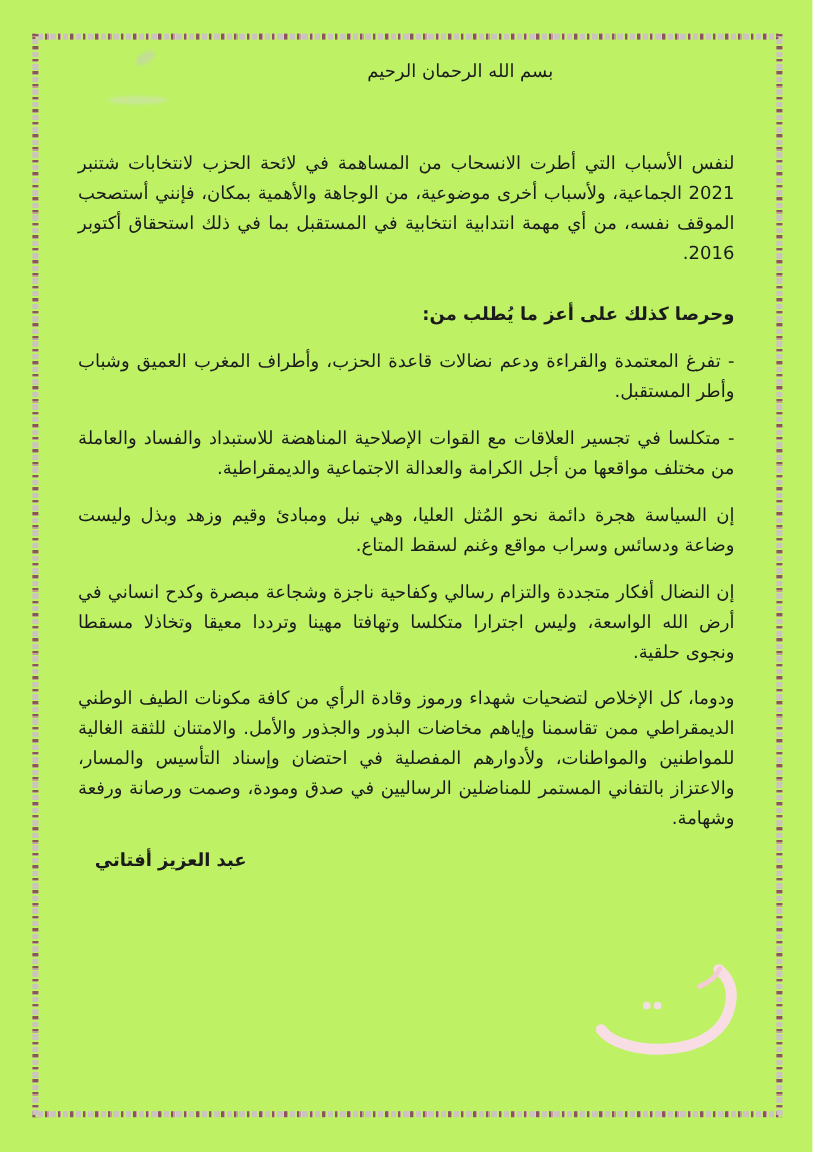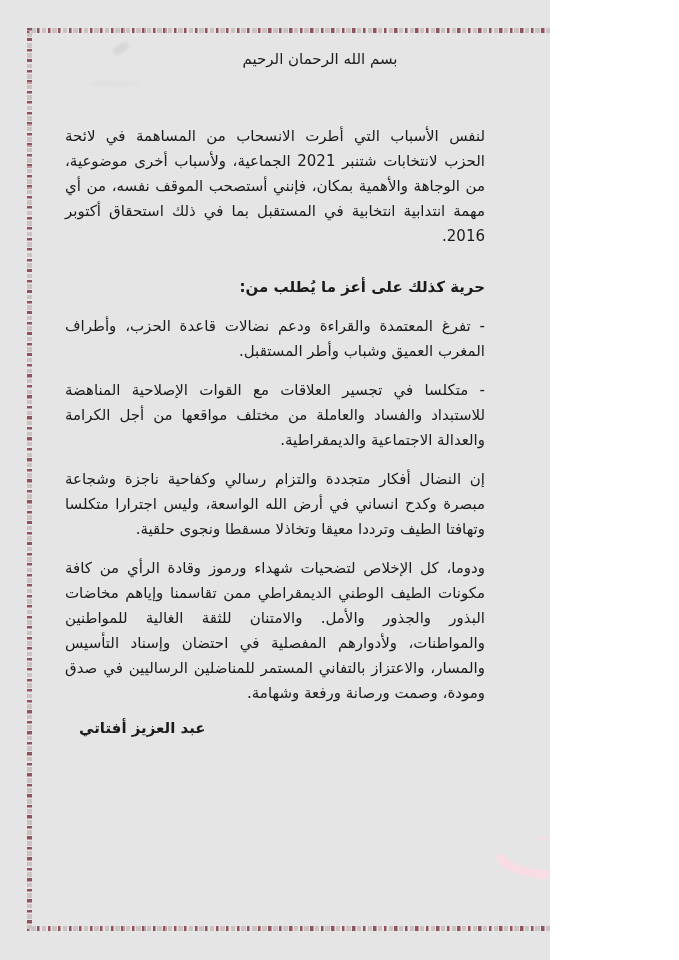--- a/index.html
+++ b/index.html
@@ -3,23 +3,23 @@
 <meta charset="utf-8">
 <style>
   html, body {
     margin: 0;
     padding: 0;
     background: #ffffff;
     font-family: "DejaVu Sans", sans-serif;
   }
   .page {
     position: relative;
-    width: 550px;
+    width: 677px;
     height: 960px;
-    background: #e5e5e5;
+    background: #bef264;
     overflow: hidden;
   }
   
   .frame-edge { position: absolute; }
   .frame-h {
     left: 27px;
     width: 625px;
     height: 5px;
     background: repeating-linear-gradient(90deg,
       #8d5460 0px, #8d5460 2px,
@@ -117,24 +117,25 @@
   <div class="frame-edge frame-h frame-bottom"></div>
   <div class="frame-edge frame-v frame-left"></div>
   <div class="frame-edge frame-v frame-right"></div>
 
   <div class="smudge smudge-1"></div>
   <div class="smudge smudge-2"></div>
 
   <div class="content">
     <div class="basmala">بسم الله الرحمان الرحيم</div>
     <p class="intro">لنفس الأسباب التي أطرت الانسحاب من المساهمة في لائحة الحزب لانتخابات شتنبر 2021 الجماعية، ولأسباب أخرى موضوعية، من الوجاهة والأهمية بمكان، فإنني أستصحب الموقف نفسه، من أي مهمة انتدابية انتخابية في المستقبل بما في ذلك استحقاق أكتوبر 2016.</p>
-    <p class="section-header">حرية كذلك على أعز ما يُطلب من:</p>
+    <p class="section-header">وحرصا كذلك على أعز ما يُطلب من:</p>
     <p class="para">- تفرغ المعتمدة والقراءة ودعم نضالات قاعدة الحزب، وأطراف المغرب العميق وشباب وأطر المستقبل.</p>
     <p class="para">- متكلسا في تجسير العلاقات مع القوات الإصلاحية المناهضة للاستبداد والفساد والعاملة من مختلف مواقعها من أجل الكرامة والعدالة الاجتماعية والديمقراطية.</p>
-    <p class="para">إن النضال أفكار متجددة والتزام رسالي وكفاحية ناجزة وشجاعة مبصرة وكدح انساني في أرض الله الواسعة، وليس اجترارا متكلسا وتهافتا الطيف وترددا معيقا وتخاذلا مسقطا ونجوى حلقية.</p>
+    <p class="para">إن السياسة هجرة دائمة نحو المُثل العليا، وهي نبل ومبادئ وقيم وزهد وبذل وليست وضاعة ودسائس وسراب مواقع وغنم لسقط المتاع.</p>
+    <p class="para">إن النضال أفكار متجددة والتزام رسالي وكفاحية ناجزة وشجاعة مبصرة وكدح انساني في أرض الله الواسعة، وليس اجترارا متكلسا وتهافتا مهينا وترددا معيقا وتخاذلا مسقطا ونجوى حلقية.</p>
     <p class="para">ودوما، كل الإخلاص لتضحيات شهداء ورموز وقادة الرأي من كافة مكونات الطيف الوطني الديمقراطي ممن تقاسمنا وإياهم مخاضات البذور والجذور والأمل. والامتنان للثقة الغالية للمواطنين والمواطنات، ولأدوارهم المفصلية في احتضان وإسناد التأسيس والمسار، والاعتزاز بالتفاني المستمر للمناضلين الرساليين في صدق ومودة، وصمت ورصانة ورفعة وشهامة.</p>
     <div class="signature">عبد العزيز أفتاتي</div>
   </div>
 
   <svg class="watermark" viewBox="0 0 145 100" xmlns="http://www.w3.org/2000/svg">
     <path d="M112,10 C119,16 124,25 122,37 C119,60 99,74 69,76 C45,78 22,71 14,60" fill="none" stroke="#f8dee4" stroke-width="9" stroke-linecap="round"></path>
     <path d="M113,9 C109,17 104,21 96,24" fill="none" stroke="#f3ccd6" stroke-width="4" stroke-linecap="round"></path>
     <circle cx="52" cy="40" r="3.2" fill="#f2dfe4"></circle>
     <circle cx="61" cy="40" r="3.2" fill="#f2dfe4"></circle>
   </svg>

